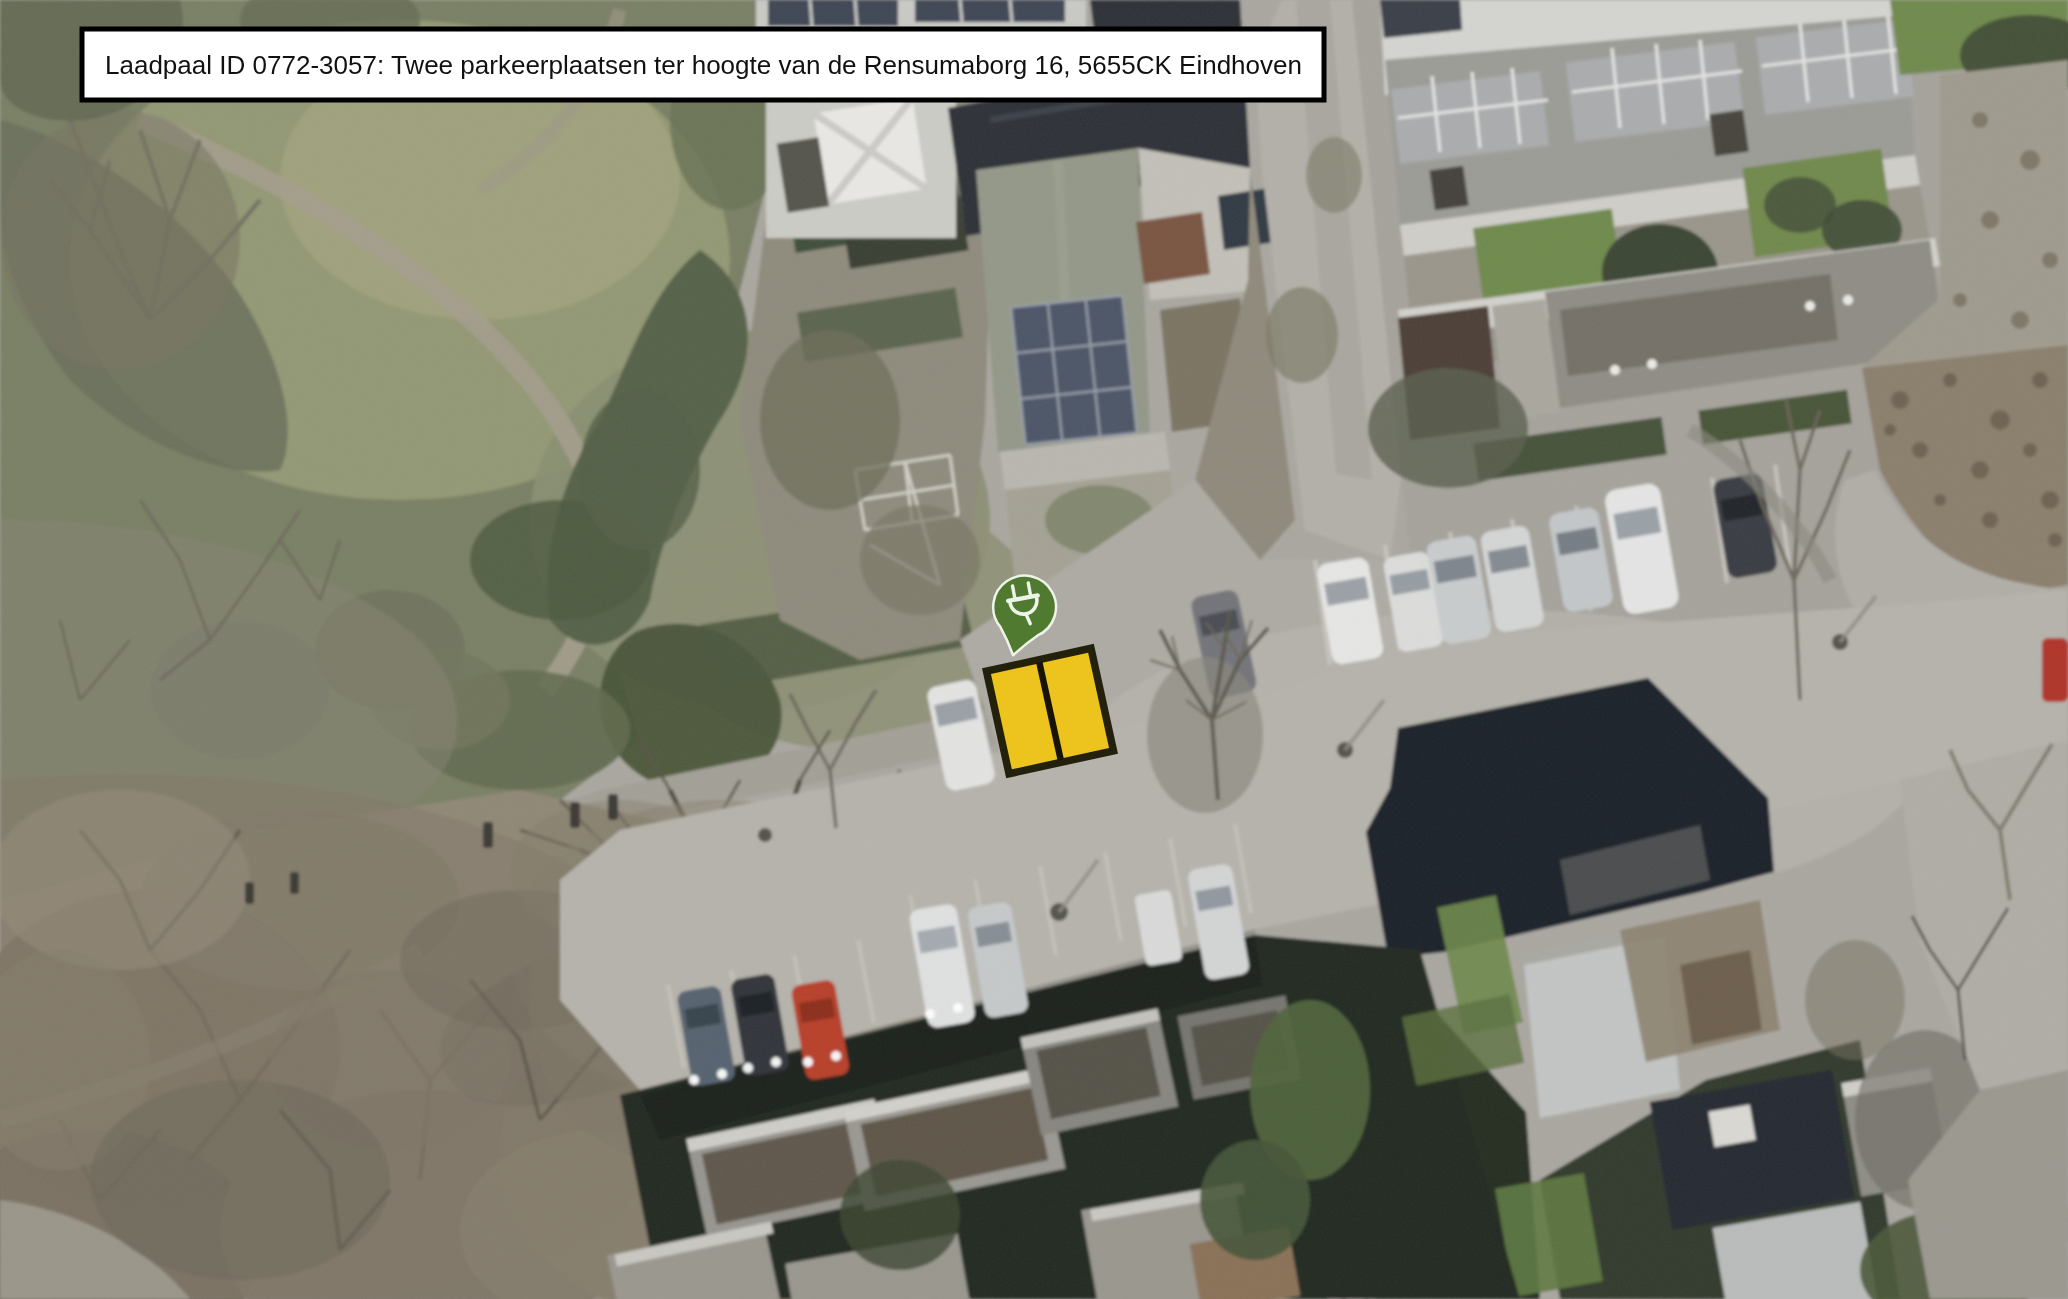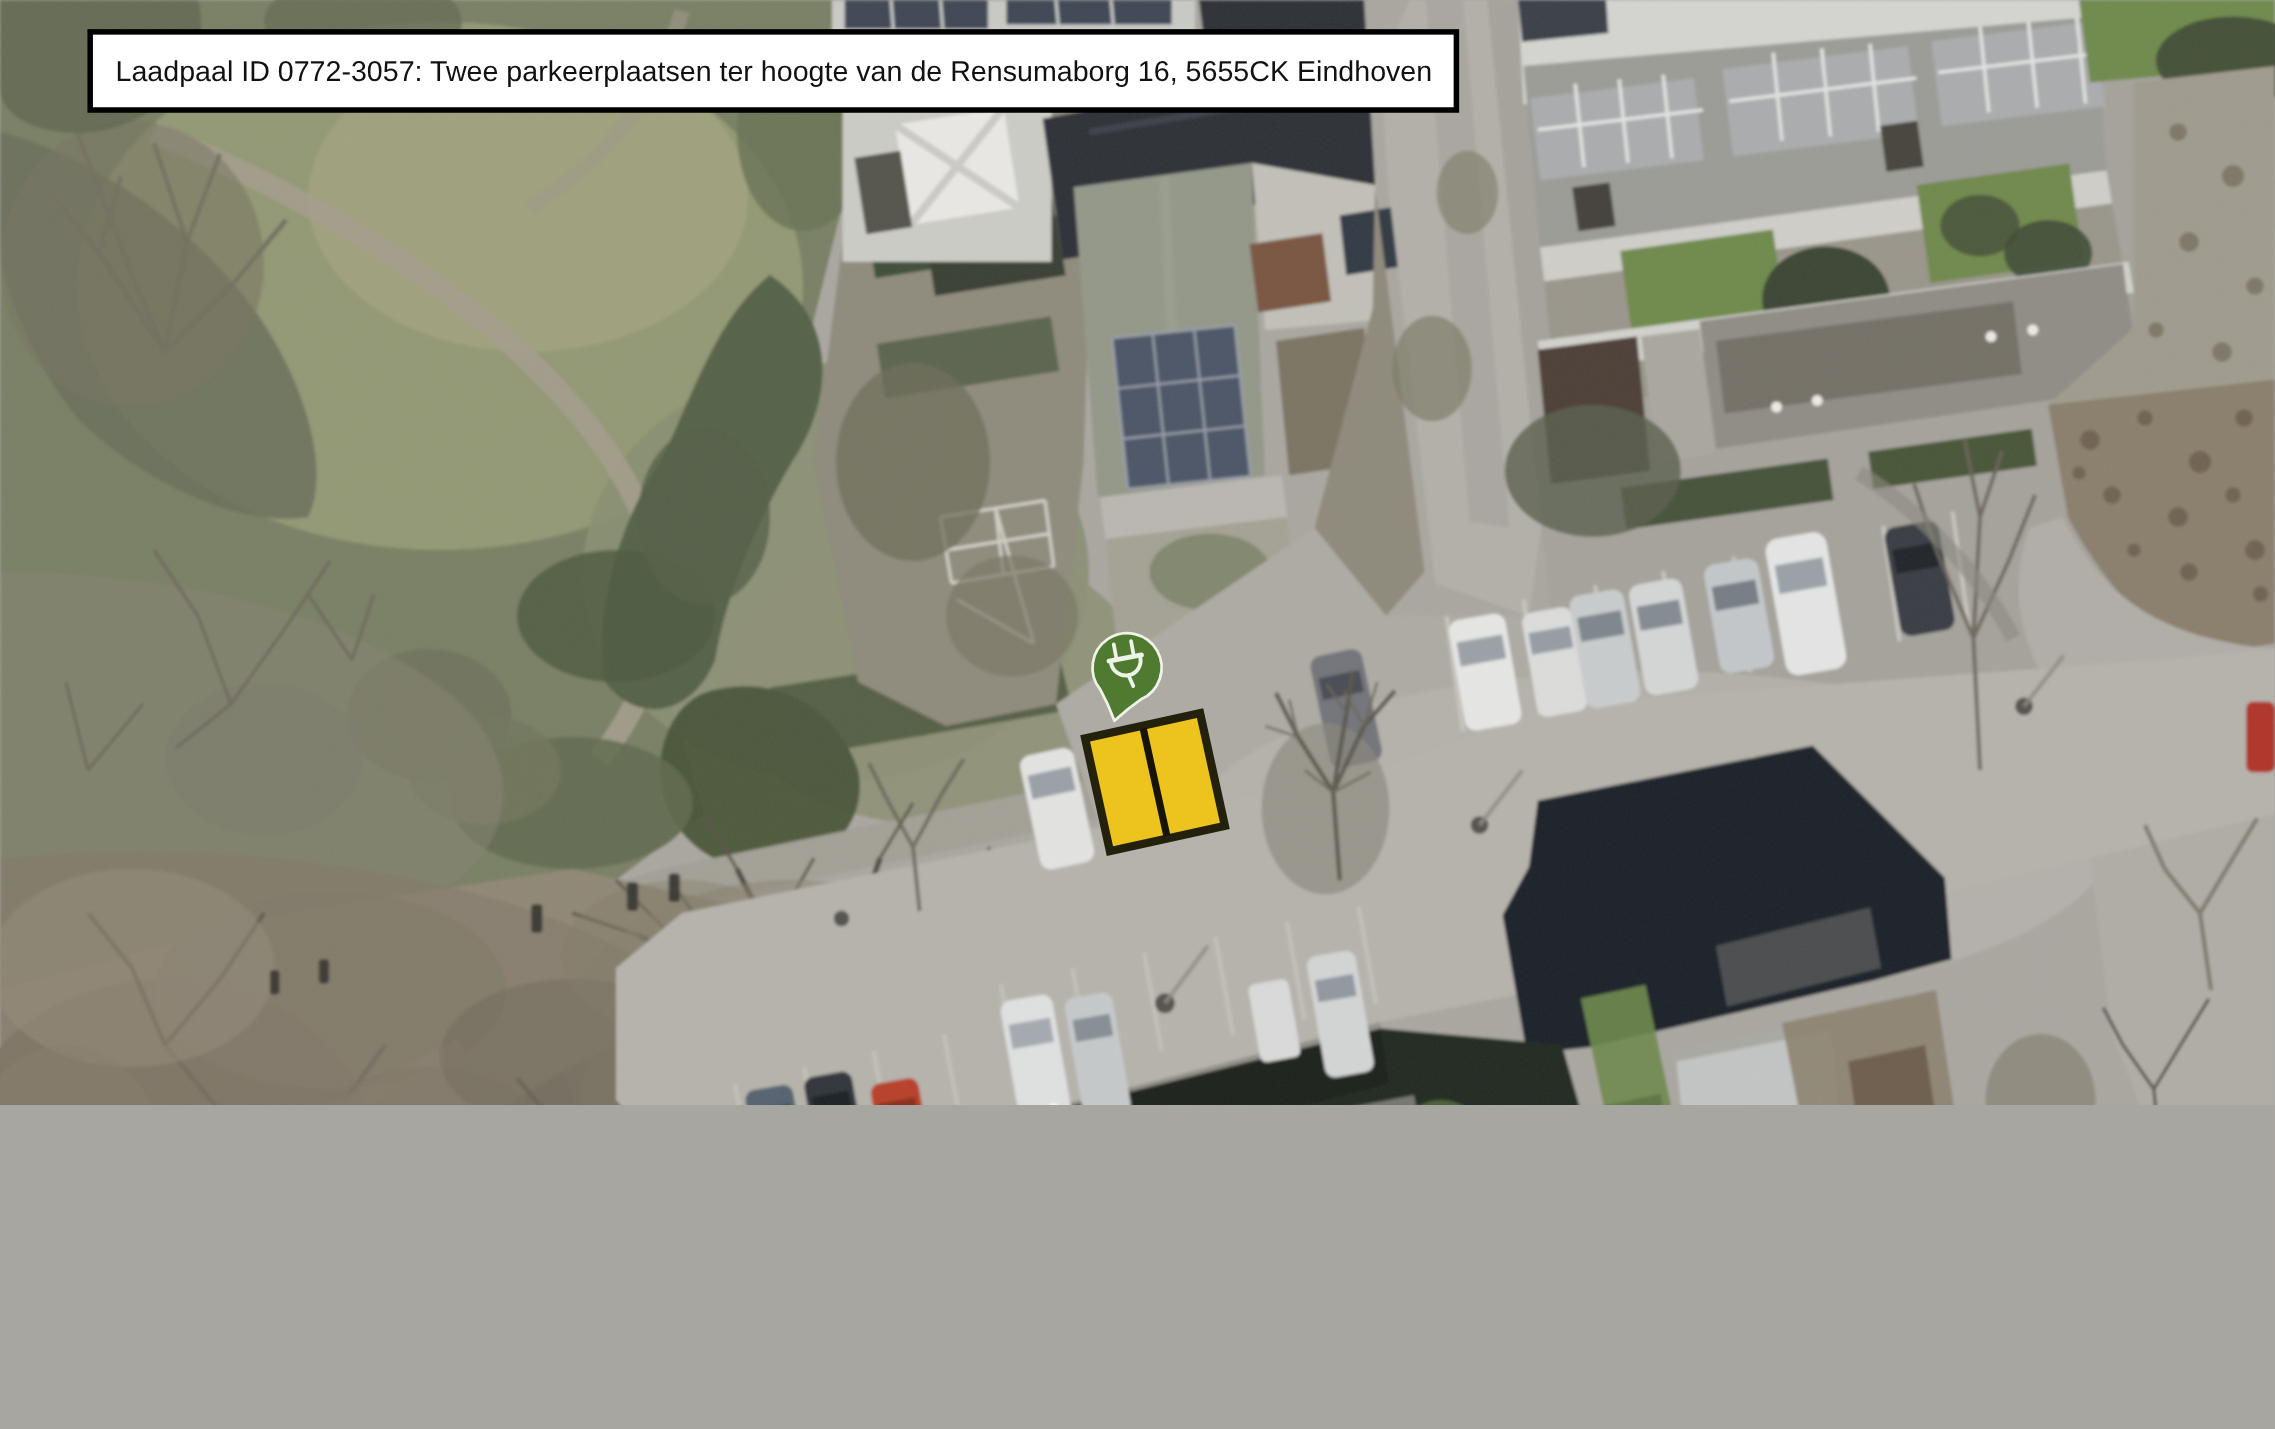--- a/index.html
+++ b/index.html
@@ -1,16 +1,16 @@
 <!DOCTYPE html>
 <html><head>
 <meta charset="utf-8">
 <style>
   html,body{margin:0;padding:0;background:#a8a6a0;}
-  #stage{position:relative;width:2068px;height:1004px;overflow:hidden;font-family:"Liberation Sans",sans-serif;}
+  #stage{position:relative;width:2068px;height:1299px;overflow:hidden;font-family:"Liberation Sans",sans-serif;}
   svg{display:block;}
 </style>
 </head>
 <body>
 <div id="stage">
 <svg width="2068" height="1299" viewBox="0 0 2068 1299">
 <defs>
   <filter id="soft" x="-5%" y="-5%" width="110%" height="110%">
           <feGaussianBlur stdDeviation="1.5"></feGaussianBlur>
         </filter>

